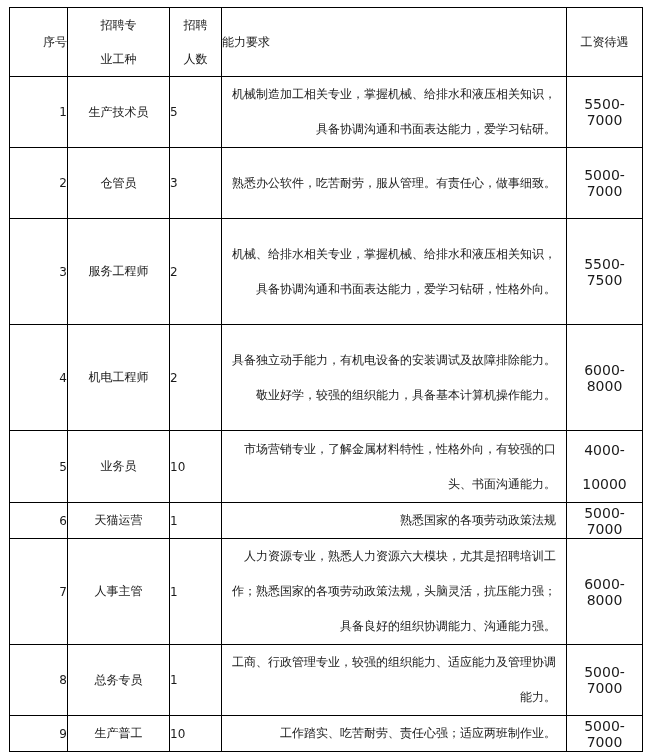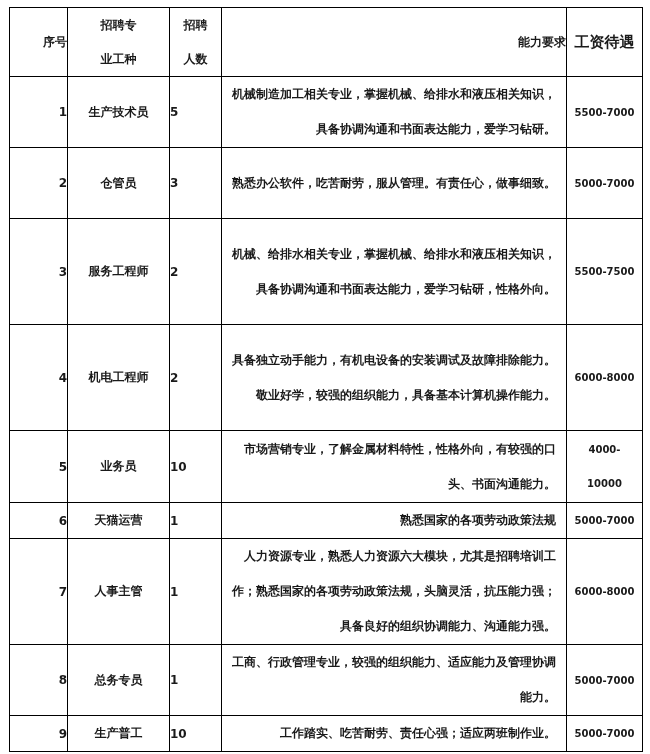--- a/index.html
+++ b/index.html
@@ -7,31 +7,31 @@
          font-family: "DejaVu Sans", "Liberation Sans", sans-serif; color: #1a1a1a; }
   table.jobs {
     position: absolute; left: 9px; top: 7px;
     border-collapse: collapse; table-layout: fixed;
     width: 629px;
     font-size: 12px;
   }
   table.jobs td, table.jobs th {
     border: 1.5px solid #000;
     padding: 0;
-    font-weight: bold;
+    font-weight: normal;
     vertical-align: middle;
   }
   .c-no   { width: 57px;  text-align: right; }
   .c-pos  { width: 101px; text-align: center; }
   .c-cnt  { width: 51px;  }
   .c-req  { width: 344px; text-align: right; }
-  .c-sal  { width: 75px;  text-align: center; font-size: 10px; }
-  th.c-sal { font-size: 15px; margin-left: 28px; }
+  .c-sal  { width: 75px;  text-align: center; font-size: 14px; }
+  th.c-sal { font-size: 12px; margin-left: 28px; }
   .hdr th { height: 66px; line-height: 34px; }
-  .hdr th.c-req { text-align: right; }
+  .hdr th.c-req { text-align: left; }
   .req-text { display: block; padding: 0 10px 0 10px; line-height: 35px; }
   .two-line { display: block; line-height: 34px; }
   .sal-wrap { display: block; line-height: 34px; padding: 0 4px; }
 </style>
 </head>
 <body>
 
 <table class="jobs">
   <tbody>
       <tr class="hdr">

